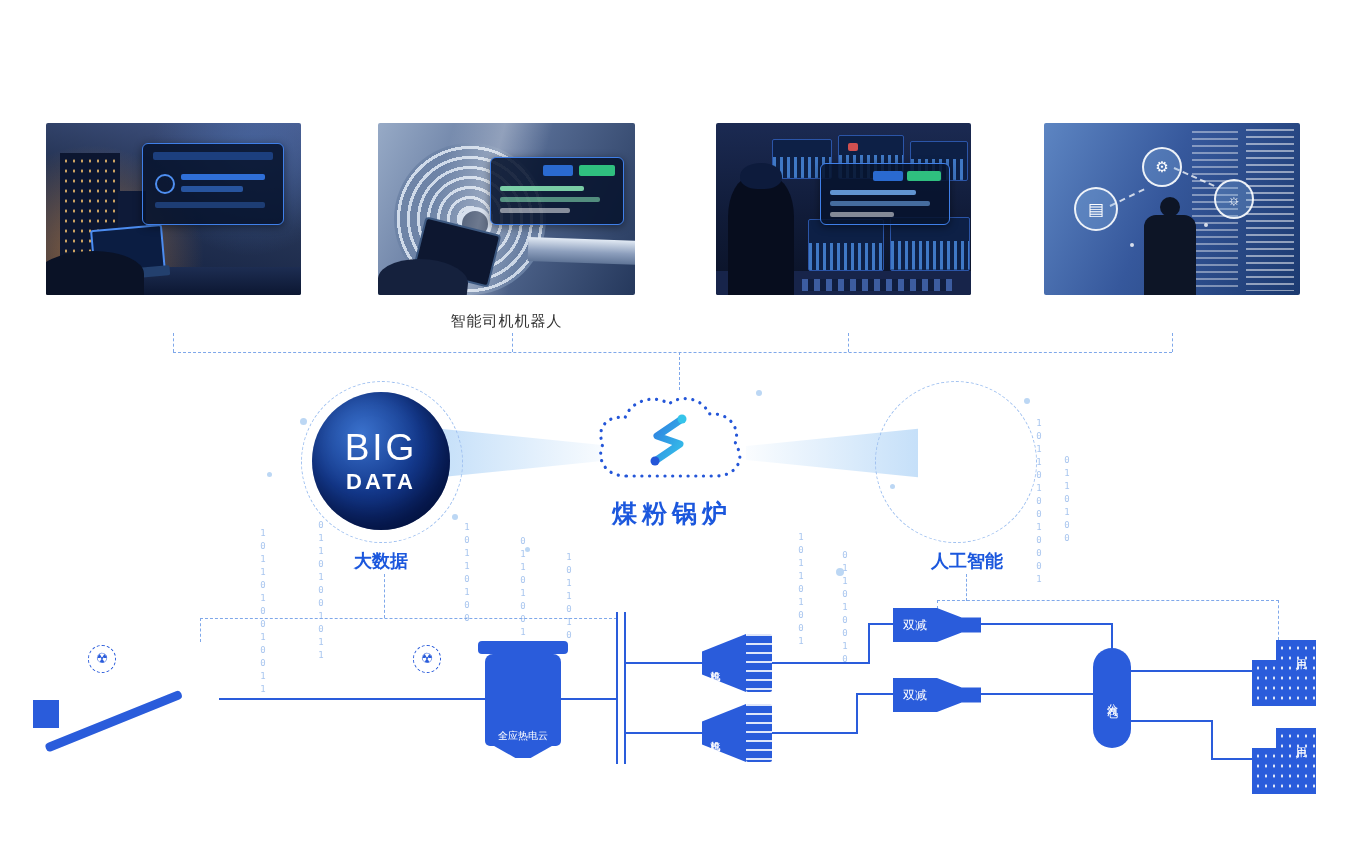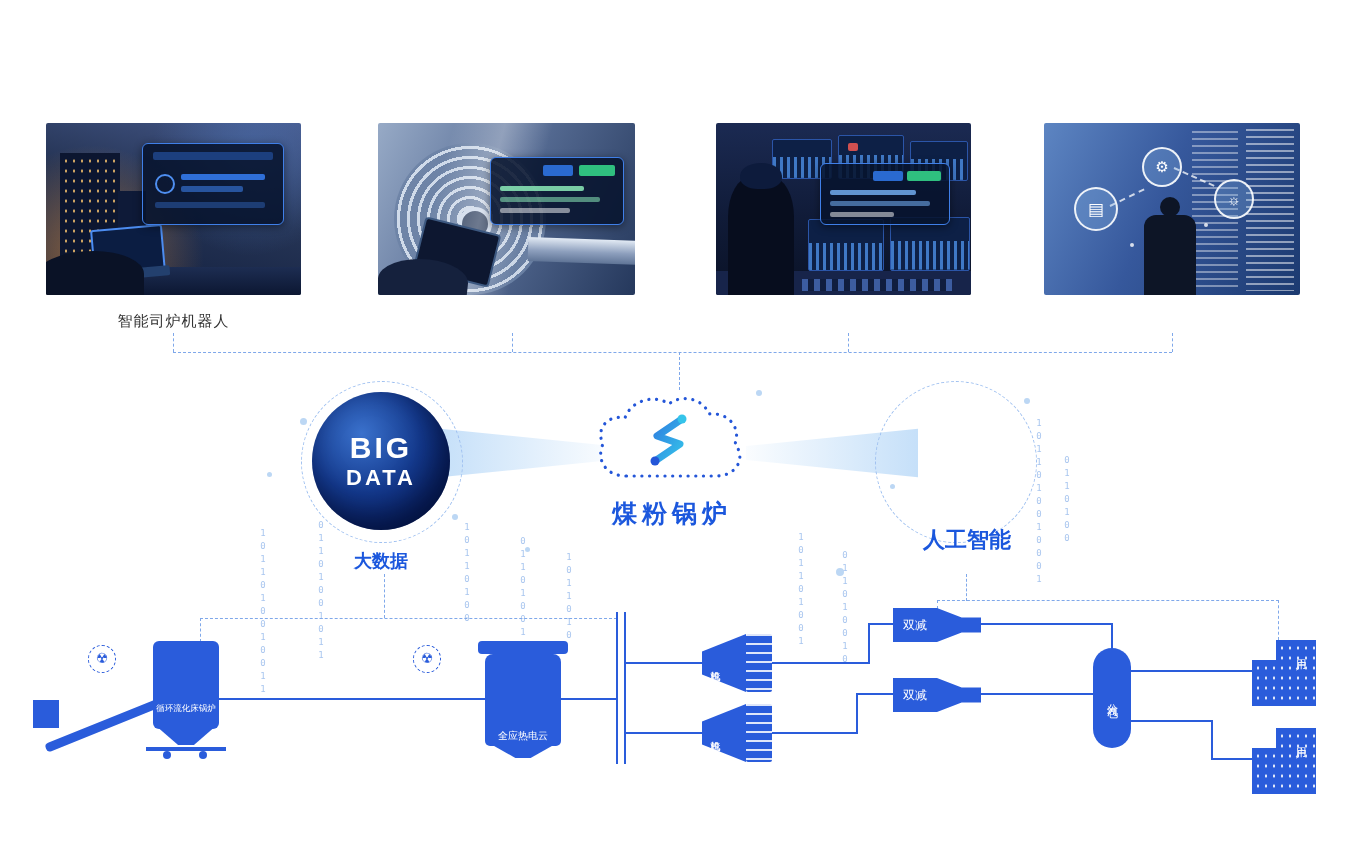--- a/index.html
+++ b/index.html
@@ -71,39 +71,39 @@
         <div class="bar" style="left:10px;top:8px;width:120px;height:8px;background:#1c3f7e;"></div>
         <div class="abs" style="left:12px;top:30px;width:16px;height:16px;border:2px solid #4e8ef0;border-radius:50%;"></div>
         <div class="bar" style="left:38px;top:30px;width:84px;height:6px;background:#2f6fd8;"></div>
         <div class="bar" style="left:38px;top:42px;width:62px;height:6px;background:#27549e;"></div>
         <div class="bar" style="left:12px;top:58px;width:110px;height:6px;background:#1d3d74;"></div>
       </div>
       <div class="abs" style="left:46px;top:104px;width:68px;height:44px;background:#0b1d42;border:2px solid #4c8cf0;border-radius:3px;transform:rotate(-5deg);"></div>
       <div class="abs" style="left:36px;top:146px;width:88px;height:10px;background:#23406e;border-radius:2px;transform:rotate(-5deg);"></div>
       <div class="abs" style="left:-12px;bottom:-6px;width:110px;height:50px;background:#0a1226;border-radius:60% 50% 0 0;"></div>
     </div>
-    <figcaption>智能司炉机器人</figcaption>
   </figure>
 
   <figure class="fig fig2">
     <div class="photo-area p2">
       <div class="abs" style="left:16px;top:20px;width:152px;height:152px;border-radius:50%;background:repeating-radial-gradient(circle at 50% 50%,#d9e3f0 0 3px,#6d83a6 3px 10px);opacity:.9;"></div>
       <div class="abs" style="left:80px;top:84px;width:26px;height:26px;border-radius:50%;background:#2e3f5e;border:4px solid #ccd8ea;"></div>
       <div class="abs" style="left:150px;top:116px;width:110px;height:24px;background:linear-gradient(180deg,#e2eaf4,#8d9fbd 55%,#5f7496);transform:rotate(2deg);"></div>
       <div class="abs" style="inset:0;background:linear-gradient(105deg,transparent 25%,rgba(255,255,255,.3) 42%,transparent 58%);"></div>
       <div class="hud" style="left:112px;top:34px;width:132px;height:66px;">
         <div class="bar" style="right:8px;top:7px;width:36px;height:11px;background:#2fbf7f;"></div>
         <div class="bar" style="right:50px;top:7px;width:30px;height:11px;background:#2a6ad0;"></div>
         <div class="bar" style="left:9px;top:28px;width:84px;height:5px;background:rgba(140,235,185,.85);"></div>
         <div class="bar" style="left:9px;top:39px;width:100px;height:5px;background:rgba(140,235,185,.55);"></div>
         <div class="bar" style="left:9px;top:50px;width:70px;height:5px;background:rgba(255,255,255,.5);"></div>
       </div>
       <div class="abs" style="left:40px;top:102px;width:74px;height:50px;background:#0d1730;border:2px solid #3c5880;border-radius:4px;transform:rotate(14deg);"></div>
       <div class="abs" style="left:0;bottom:-8px;width:90px;height:44px;background:#15213d;border-radius:60% 50% 0 0;transform:rotate(6deg);"></div>
     </div>
+    <figcaption>智能司机机器人</figcaption>
   </figure>
 
   <figure class="fig fig3">
     <div class="photo-area p3">
       <div class="mon" style="left:56px;top:16px;width:58px;height:38px;"></div>
       <div class="mon" style="left:122px;top:12px;width:64px;height:42px;"></div>
       <div class="mon" style="left:194px;top:18px;width:56px;height:38px;"></div>
       <div class="bar" style="left:132px;top:20px;width:10px;height:8px;background:#d05050;z-index:2;"></div>
       <div class="mon" style="left:92px;top:96px;width:74px;height:50px;"></div>
       <div class="mon" style="left:174px;top:94px;width:78px;height:52px;"></div>
@@ -148,27 +148,27 @@
   <div class="dash-v" style="left:848px;top:333px;height:19px;"></div>
   <div class="dash-v" style="left:1172px;top:333px;height:19px;"></div>
   <div class="dash-h" style="left:173px;top:352px;width:999px;"></div>
   <div class="dash-v" style="left:679px;top:352px;height:38px;"></div>
 
   <div class="beam" style="left:440px;top:424px;width:172px;height:58px;clip-path:polygon(0 8%,100% 38%,100% 62%,0 92%);background:linear-gradient(90deg,rgba(150,198,244,.55),rgba(222,238,252,.15));"></div>
   <div class="beam" style="left:746px;top:424px;width:172px;height:58px;clip-path:polygon(0 38%,100% 8%,100% 92%,0 62%);background:linear-gradient(270deg,rgba(150,198,244,.55),rgba(222,238,252,.15));"></div>
 
   <div class="ring" style="left:301px;top:381px;"></div>
   <div class="sphere sp-bd">
-    <div style="font-size:30px;font-weight:bold;letter-spacing:3px;">BIG</div>
+    <div style="font-size:37px;font-weight:normal;letter-spacing:3px;">BIG</div>
     <div style="font-size:22px;font-weight:bold;letter-spacing:3px;">DATA</div>
   </div>
   <div class="hub-label" style="left:326px;top:549px;width:110px;font-size:18px;">大数据</div>
 
   <div class="ring" style="left:875px;top:381px;"></div>
-  <div class="hub-label" style="left:903px;top:525px;width:128px;font-size:22px;">人工智能</div>
+  <div class="hub-label" style="left:903px;top:549px;width:128px;font-size:18px;">人工智能</div>
 
   <svg class="abs" style="left:588px;top:388px;z-index:3;" width="168" height="114" viewBox="0 0 168 114">
     <defs>
       <linearGradient id="lg1" x1="0" y1="0" x2="1" y2="1">
         <stop offset="0" stop-color="#2f7de0"></stop>
           <stop offset="1" stop-color="#35c4ea"></stop>
       </linearGradient>
     </defs>
     <path d="M 38 88 C 17 88 8 71 15 56 C 7 40 21 26 37 30 C 43 12 67 6 81 16 C 93 6 115 10 121 26 C 141 24 153 40 147 56 C 159 71 147 88 129 88 Z" fill="#ffffff" stroke="#2456d8" stroke-width="3.2" stroke-linecap="round" stroke-dasharray="0.1 7.6"></path>
     <path d="M 94 31 L 69 48 L 92 56 L 67 73" fill="none" stroke="url(#lg1)" stroke-width="7" stroke-linecap="round" stroke-linejoin="round"></path>
@@ -222,28 +222,20 @@
   <div class="sline" style="left:1131px;top:720px;width:82px;height:2px;"></div>
   <div class="sline" style="left:1211px;top:720px;width:2px;height:40px;"></div>
   <div class="sline" style="left:1211px;top:758px;width:43px;height:2px;"></div>
 
   <div class="rad" style="left:88px;top:645px;">☢</div>
   <div class="rad" style="left:413px;top:645px;">☢</div>
 
   <div class="abs blue" style="left:33px;top:700px;width:26px;height:28px;z-index:2;"></div>
   <div class="abs blue" style="left:46px;top:744px;width:146px;height:9px;transform:rotate(-22deg);transform-origin:left center;z-index:2;border-radius:4px;"></div>
 
-  <div class="grp" style="left:153px;top:641px;width:80px;height:122px;">
-    <div class="blue" style="left:0;top:0;width:66px;height:88px;border-radius:6px;"></div>
-    <div class="blue" style="left:0;top:88px;width:66px;height:16px;clip-path:polygon(10% 0,90% 0,62% 100%,38% 100%);"></div>
-    <div class="blue" style="left:-7px;top:106px;width:80px;height:4px;"></div>
-    <div class="blue" style="left:10px;top:110px;width:8px;height:8px;border-radius:50%;"></div>
-    <div class="blue" style="left:46px;top:110px;width:8px;height:8px;border-radius:50%;"></div>
-    <div class="plabel" style="left:0;top:62px;width:66px;text-align:center;font-size:8.5px;">循环流化床锅炉</div>
-  </div>
 
 
   <div class="grp" style="left:478px;top:641px;width:90px;height:120px;">
     <div class="blue" style="left:0;top:0;width:90px;height:13px;border-radius:4px;"></div>
     <div class="blue" style="left:7px;top:13px;width:76px;height:92px;border-radius:8px 8px 5px 5px;"></div>
     <div class="blue" style="left:7px;top:105px;width:76px;height:12px;clip-path:polygon(12% 0,88% 0,60% 100%,40% 100%);"></div>
     <div class="plabel" style="left:7px;top:88px;width:76px;text-align:center;font-size:10px;">全应热电云</div>
   </div>
 
   <div class="grp" style="left:702px;top:634px;width:70px;height:58px;">

